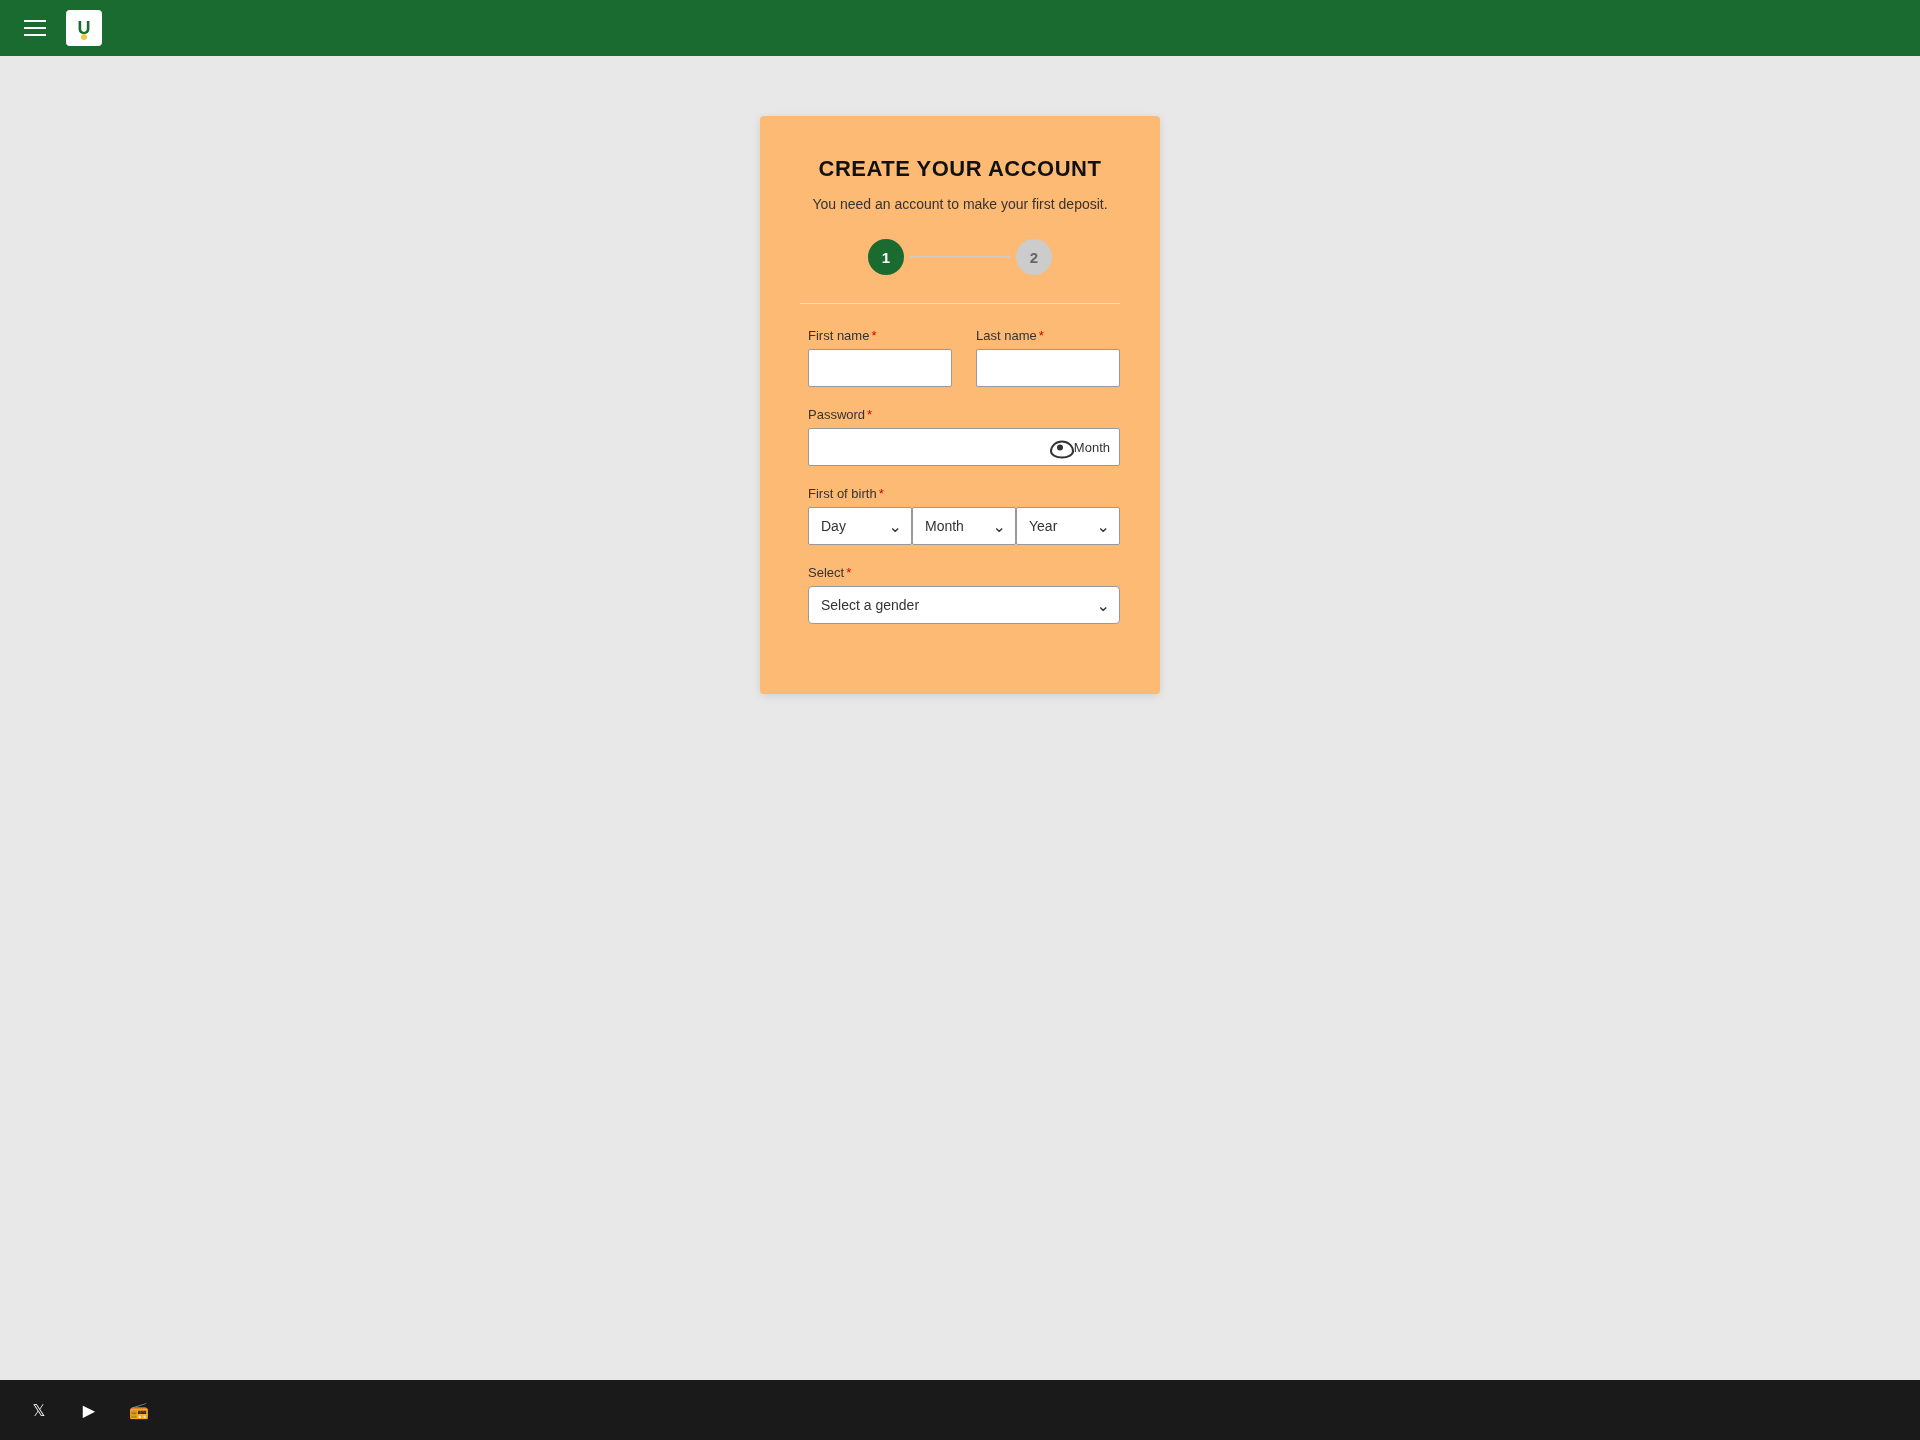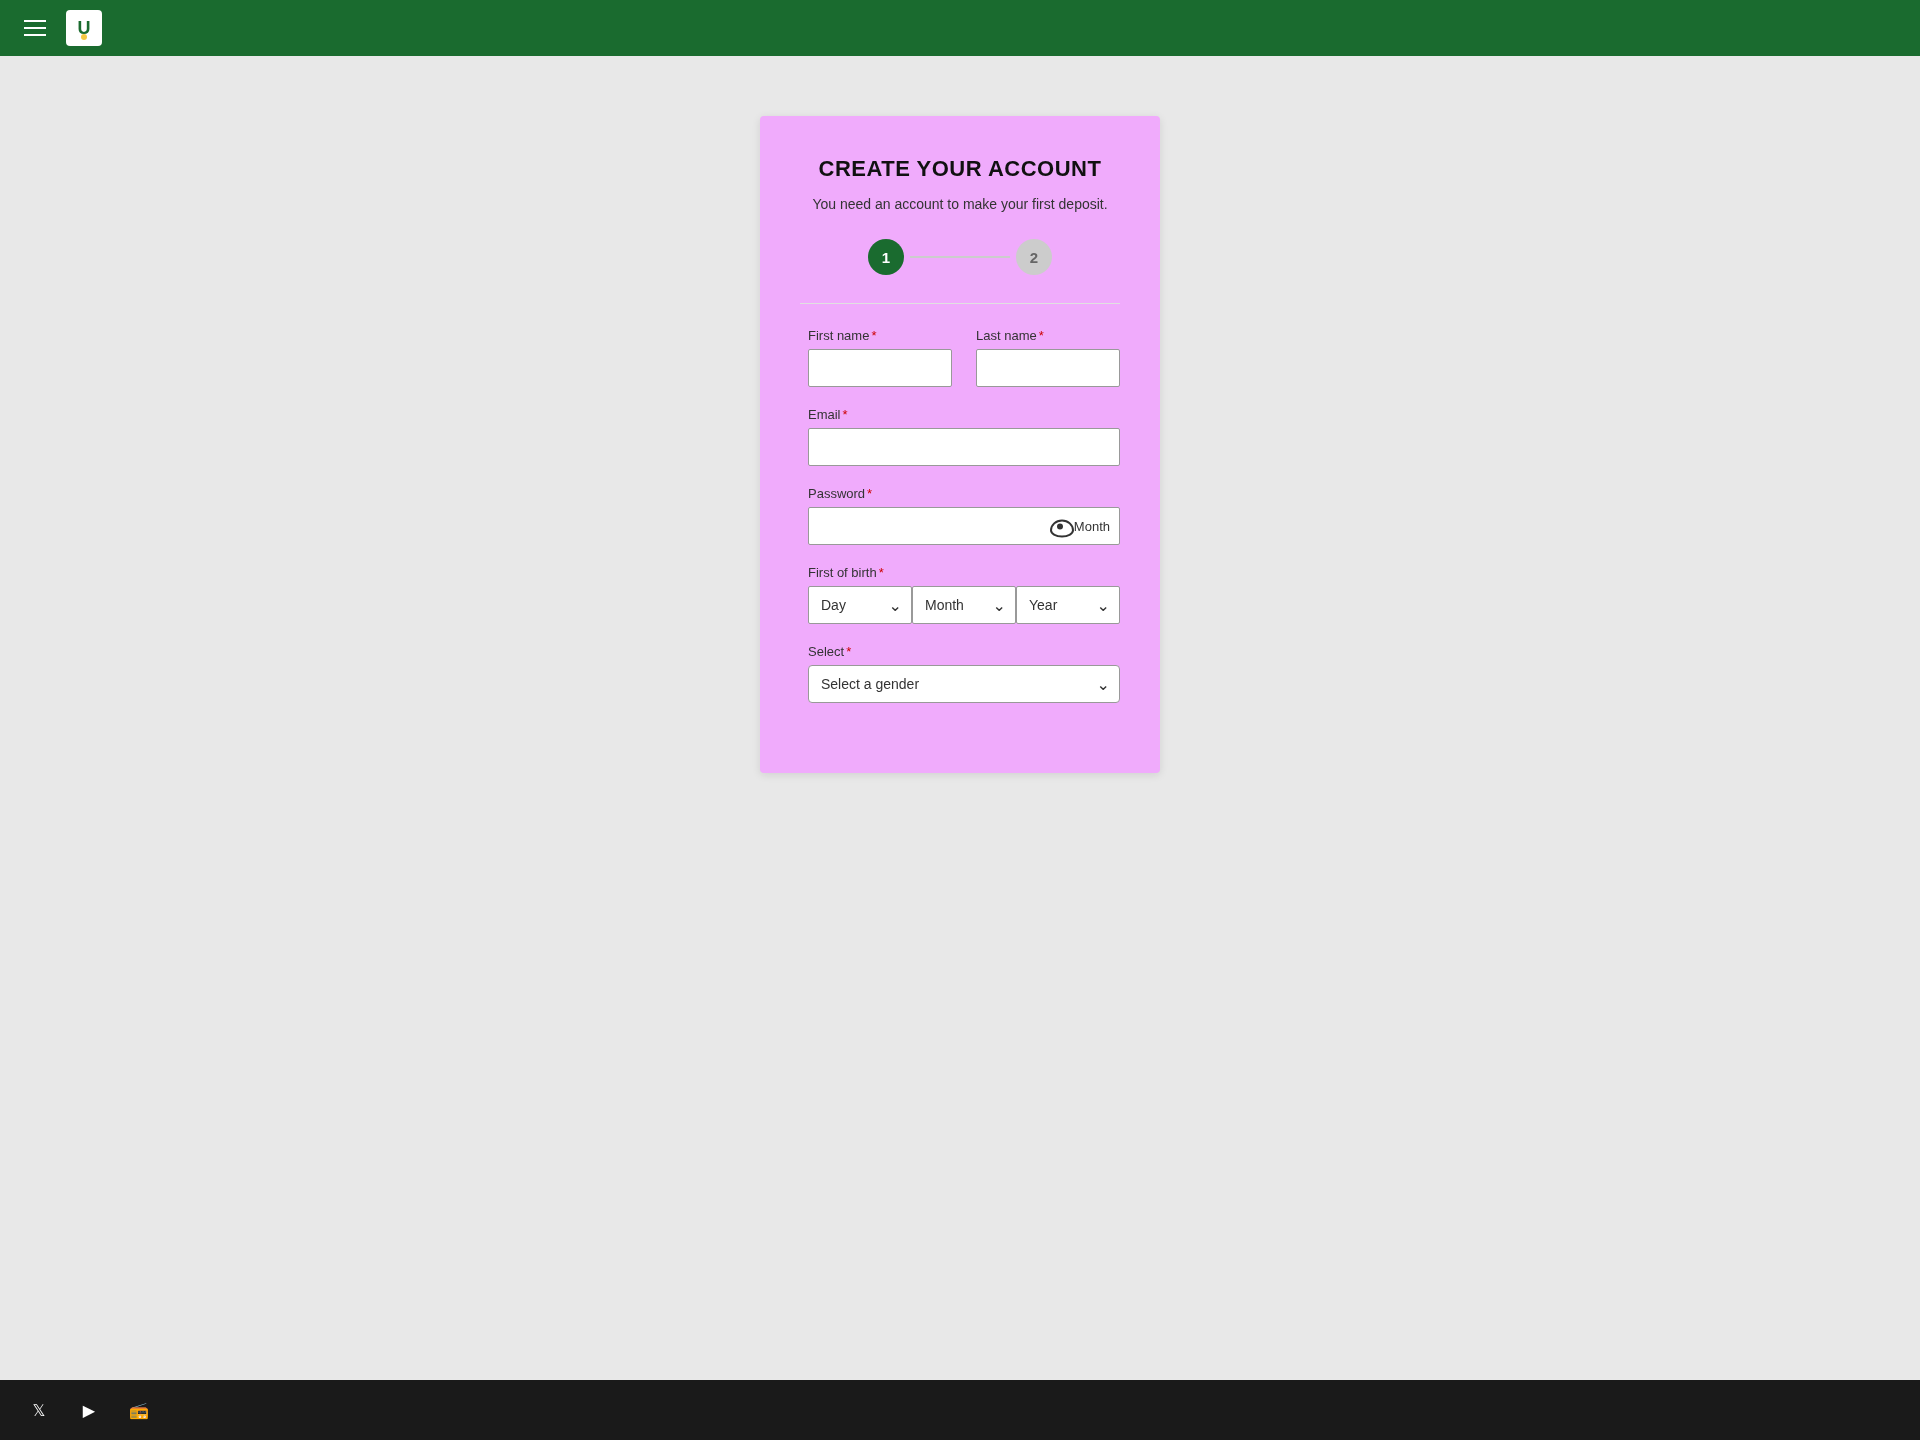--- a/index.html
+++ b/index.html
@@ -71,21 +71,21 @@
     
     .main-content {
       flex: 1;
       display: flex;
       align-items: flex-start;
       justify-content: center;
       padding: 60px 0 80px 0;
     }
 
     .form-card {
-      background: #f0abfc;
+      background: #fdba74;
       width: 400px;
       border-radius: 4px;
       padding: 40px 40px 50px 40px;
       box-shadow: 0 2px 8px rgba(0,0,0,0.1);
     }
 
     .form-title {
       text-align: center;
       font-size: 22px;
       font-weight: 900;
@@ -390,26 +390,20 @@
       </div>
       <div class="form-group half">
         <label class="field-label">
           <span>Last name</span><span class="required-star">*</span>
         </label>
         <input type="text" class="form-input" style="">
       </div>
     </div>
 
     
-    <div class="form-group">
-      <label class="field-label">
-        <span>Email</span><span class="required-star">*</span>
-      </label>
-      <input type="email" class="form-input" style="">
-    </div>
 
     
     <div class="form-group">
       <label class="field-label">
         <span>Password</span><span class="required-star">*</span>
       </label>
       <div class="password-wrapper">
         <input type="password" class="form-input" style="">
         <button class="show-btn">
           <span class="eye-icon"></span>

